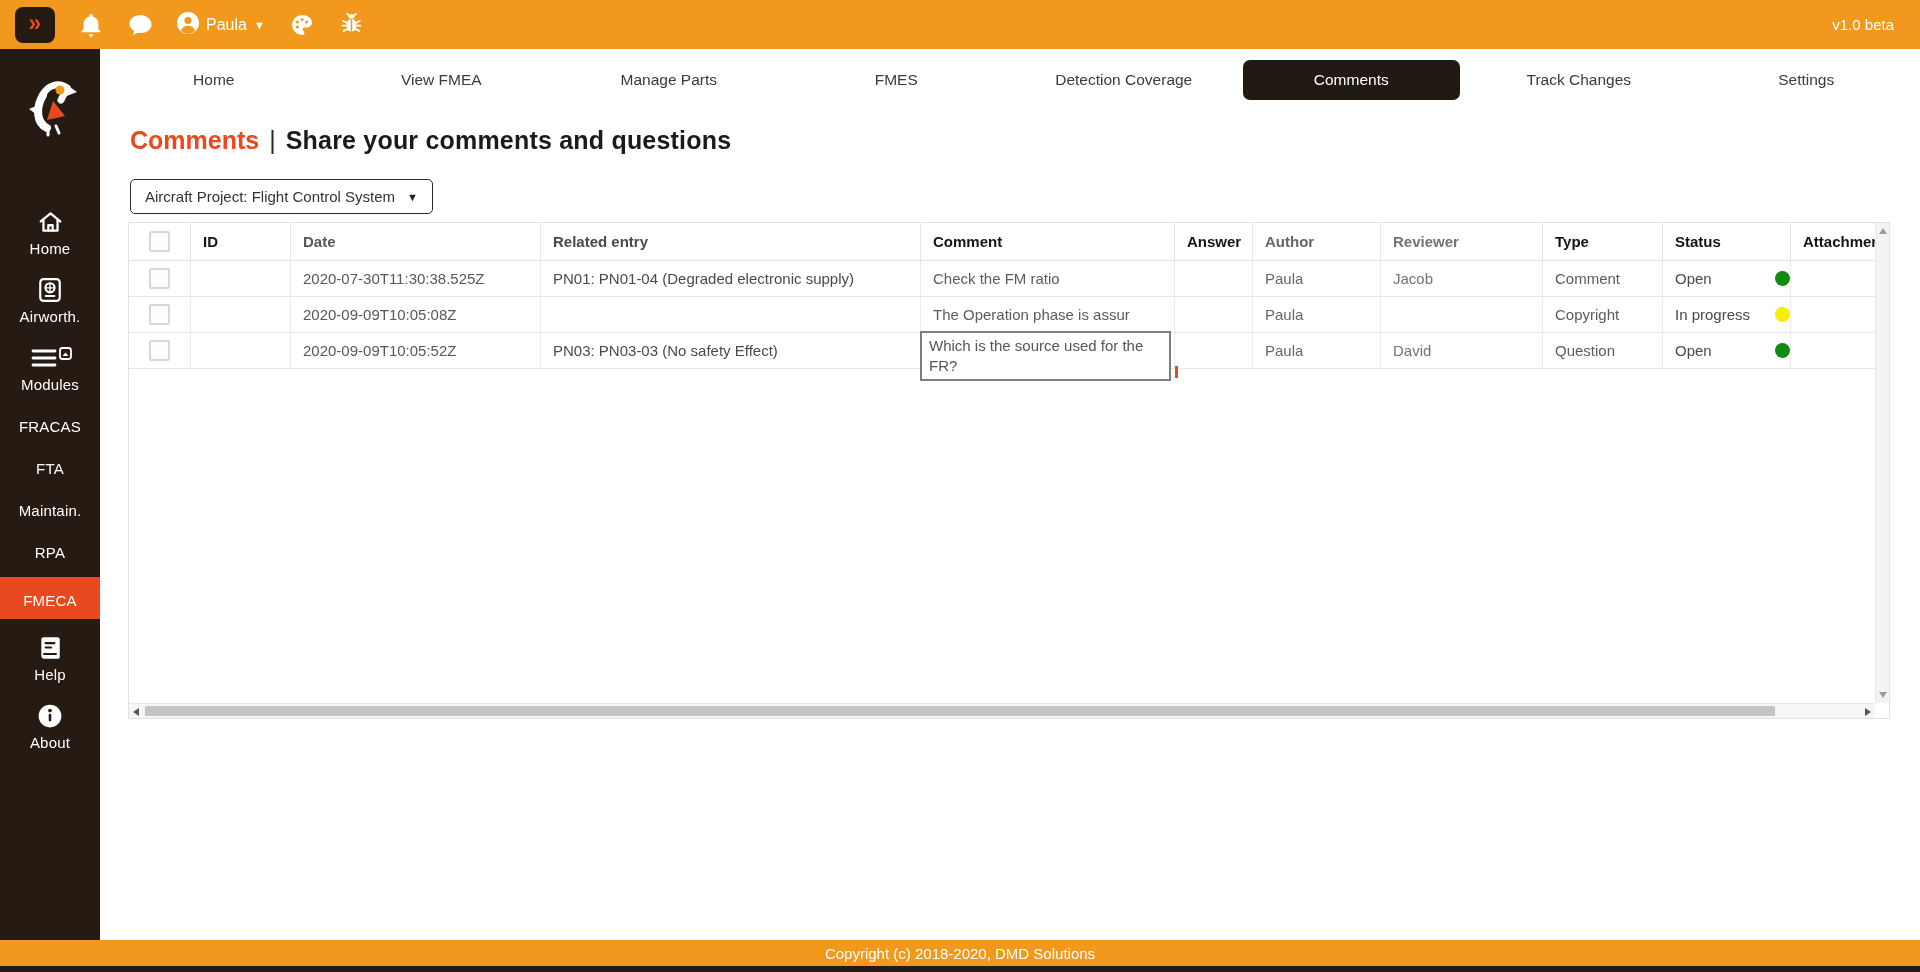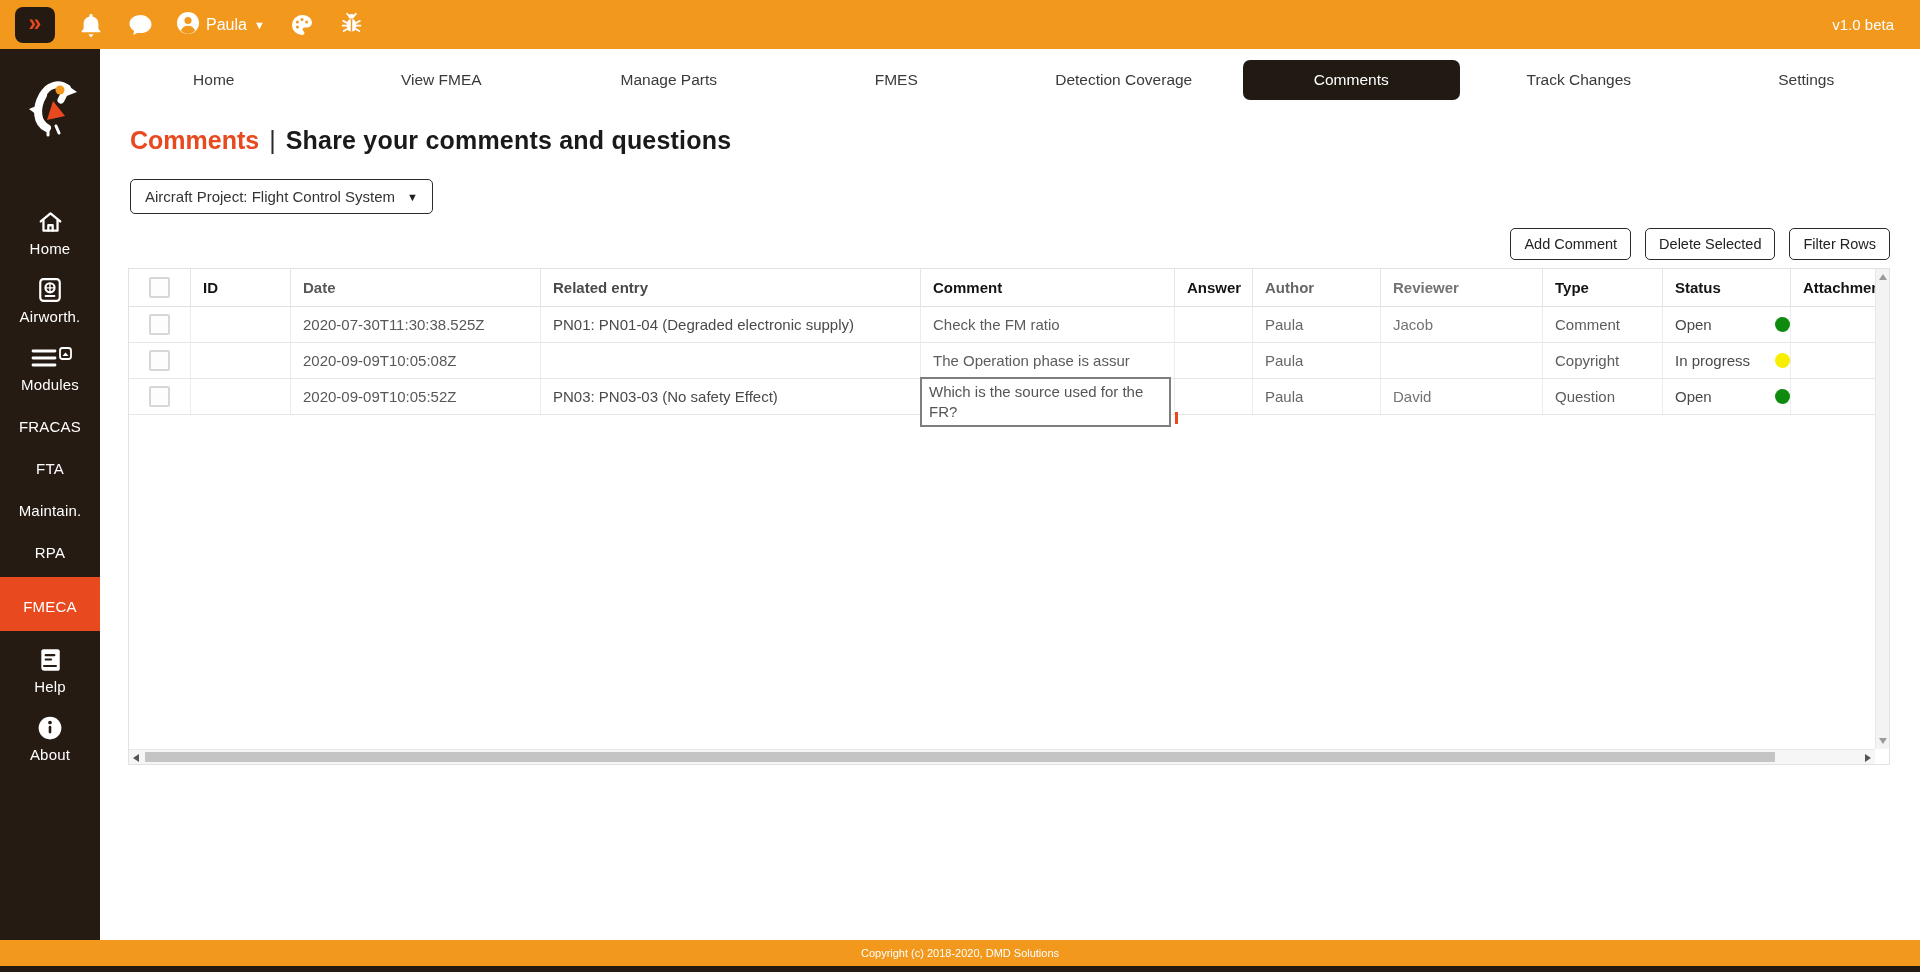--- a/index.html
+++ b/index.html
@@ -21,21 +21,21 @@
   
   .sidebar{position:absolute;top:49px;left:0;width:100px;height:891px;background:#261B12;
     display:flex;flex-direction:column;align-items:center;z-index:10;}
   .logo{margin-top:24px;margin-bottom:56px;}
   .side-nav{width:100%;display:flex;flex-direction:column;align-items:center;}
   .side-item{width:100%;display:flex;flex-direction:column;align-items:center;cursor:pointer;
     padding:10px 0;color:#fff;}
   .side-item .side-icon{display:flex;align-items:center;justify-content:center;}
   .side-item .side-icon:empty{display:none;}
   .side-item .side-label{font-size:15px;margin-top:5px;letter-spacing:.2px;}
-  .side-item.active{background:#E8491F;padding:16px 0;margin:6px 8px;}
+  .side-item.active{background:#E8491F;padding:10px 0;margin:6px 8px;}
   
   .main{position:absolute;left:100px;top:49px;width:1820px;height:891px;background:#fff;}
   .tabs{display:flex;height:61px;align-items:center;}
   .tab{flex:1;height:40px;margin:0 5px;display:flex;align-items:center;justify-content:center;
     font-size:15.5px;color:#3a3a3a;cursor:pointer;}
   .tab.active{background:#211A13;color:#fff;border-radius:7px;}
   
   .page-head{margin:16px 8px 0 30px;font-size:25px;}
   .t-accent{color:#E8491F;font-weight:bold;}
   .t-sep{color:#2a2a2a;margin:0 10px;font-weight:300;}
@@ -93,21 +93,21 @@
   .hscroll{position:absolute;left:0;right:14px;bottom:0;height:15px;background:#f6f6f6;
     border-top:1px solid #e8e8e8;box-sizing:border-box;cursor:pointer;}
   .hscroll .thumb{position:absolute;left:16px;top:2px;height:10px;width:1630px;
     background:#c4c4c4;border-radius:1px;}
   .hscroll .arr-left{position:absolute;left:4px;top:4px;width:0;height:0;
     border-top:4px solid transparent;border-bottom:4px solid transparent;border-right:6px solid #555;}
   .hscroll .arr-right{position:absolute;right:4px;top:4px;width:0;height:0;
     border-top:4px solid transparent;border-bottom:4px solid transparent;border-left:6px solid #555;}
   
   .footer{position:absolute;left:0;bottom:6px;width:1920px;height:26px;background:#F2991D;
-    display:flex;align-items:center;justify-content:center;color:#fff;font-size:11px;z-index:30;}
+    display:flex;align-items:center;justify-content:center;color:#fff;font-size:15px;z-index:30;}
   .bottom-strip{position:absolute;left:0;bottom:0;width:1920px;height:6px;background:#241A11;z-index:30;}
 </style>
 </head>
 <body>
 
 <div class="topbar">
   <button class="expand-btn">
     <span>»</span>
   </button>
   <span class="tb-icon">
@@ -282,25 +282,20 @@
 
   <div class="page-head">
     <span class="t-accent">Comments</span><span class="t-sep">|</span><span class="t-sub">Share your comments and questions</span>
   </div>
 
   <button class="project-dd">
     <span>Aircraft Project: Flight Control System</span>
     <span class="dd-caret">▼</span>
   </button>
 
-  <div class="actions">
-    <button class="act-btn">Add Comment</button>
-    <button class="act-btn">Delete Selected</button>
-    <button class="act-btn">Filter Rows</button>
-  </div>
 
   <div class="table-wrap">
     <div class="grid-head">
       <div class="hcell c-check">
           <span class="checkbox"></span>
         </div>
       <div class="hcell c-id">ID</div>
       <div class="hcell c-date">Date</div>
       <div class="hcell c-rel">Related entry</div>
       <div class="hcell c-comment">Comment</div>

